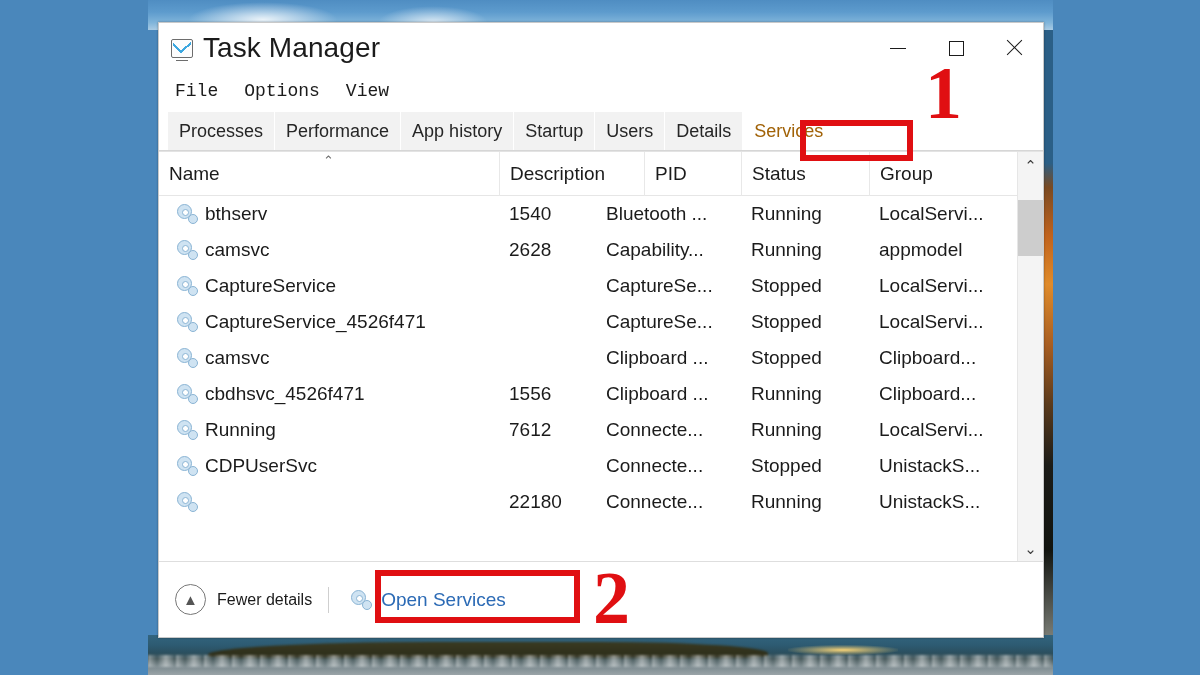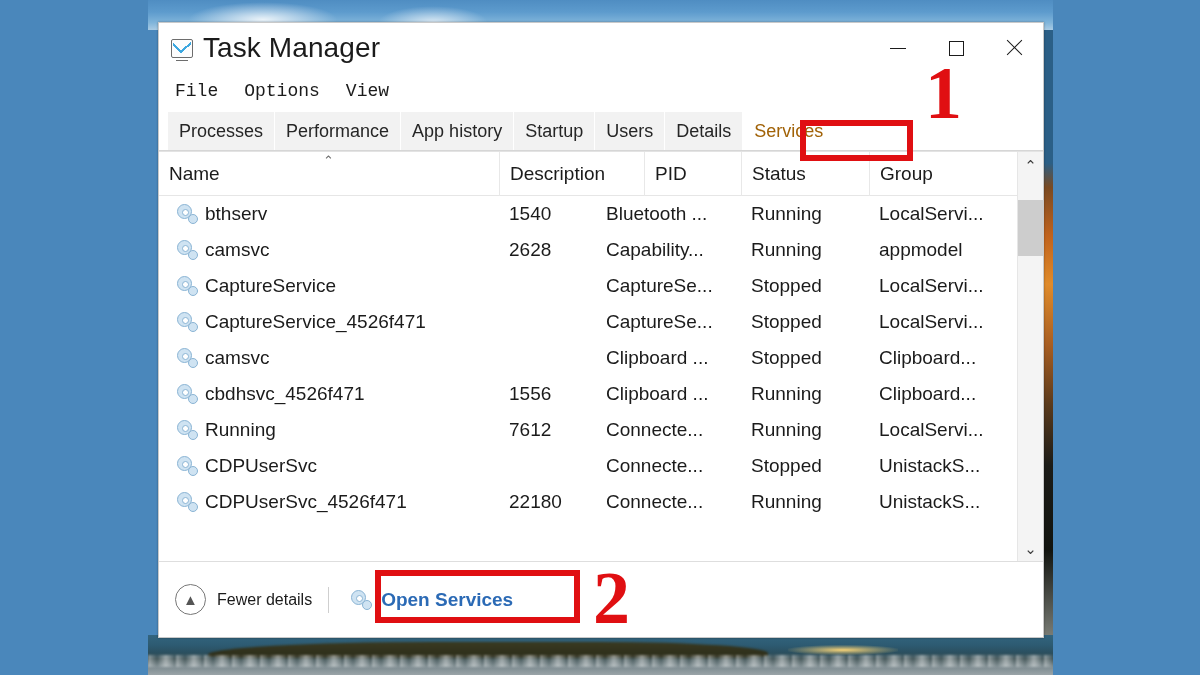--- a/index.html
+++ b/index.html
@@ -334,21 +334,20 @@
   }
   .fewer-label { font-size: 16px; color: #1b1b1b; }
   .vsep { width: 1px; height: 26px; background: #cfcfcf; margin: 0 14px 0 16px; }
   .open-services {
     display: flex; align-items: center; gap: 9px; cursor: pointer;
     padding: 4px 8px;
   }
   .open-services .link {
     font-size: 19px;
     color: #2b6ab5;
-    font-weight: bold;
   }
 
   
   .annot-box {
     position: absolute;
     border: 6px solid #e00f12;
     pointer-events: none;
   }
   #box-services { left: 800px; top: 120px; width: 113px; height: 41px; }
   #box-open     { left: 375px; top: 570px; width: 205px; height: 53px; }
@@ -545,21 +544,20 @@
               <div class="cell c-status">Stopped</div>
               <div class="cell c-group">UnistackS...</div>
             </div>
 
             <div class="row">
               <div class="cell name c-name">
                 <span class="svc-icon">
                     <i class="cog-a"></i>
                     <i class="cog-b"></i>
                   </span>
-                <span>CDPUserSvc_4526f471</span>
               </div>
               <div class="cell c-pid">22180</div>
               <div class="cell c-desc">Connecte...</div>
               <div class="cell c-status">Running</div>
               <div class="cell c-group">UnistackS...</div>
             </div>
 
           </div>
         </div>
 

